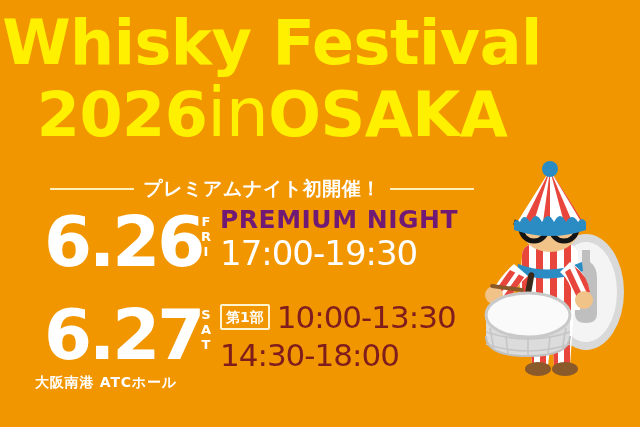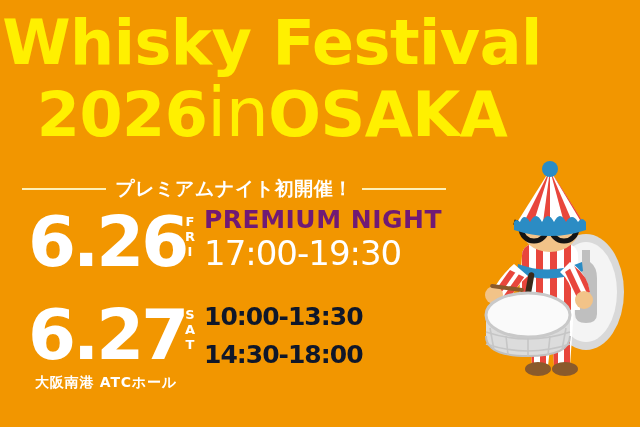--- a/index.html
+++ b/index.html
@@ -45,21 +45,21 @@
     margin-top: 8px;
   }
   .title-in {
     font-weight: normal;
     font-size: 68px;
   }
 
   
   .ribbon {
     position: absolute;
-    left: 22px;
+    left: 50px;
     top: 176px;
     width: 424px;
     display: flex;
     align-items: center;
     gap: 9px;
   }
   .ribbon-rule {
     flex: 1 1 auto;
     height: 2px;
     background: #FFF7C8;
@@ -71,21 +71,21 @@
     font-family: "DejaVu Sans", sans-serif;
     font-weight: bold;
     font-size: 19px;
     letter-spacing: 0.5px;
     white-space: nowrap;
   }
 
   
   .dates {
     position: absolute;
-    left: 28px;
+    left: 44px;
     top: 206px;
     width: 440px;
     color: #FFFFFF;
   }
   .date-row {
     display: flex;
     align-items: flex-start;
     height: 76px;
   }
   .date-row.row-2 {
@@ -155,25 +155,25 @@
     color: #FFFFFF;
     font-family: "DejaVu Sans", sans-serif;
     font-weight: bold;
     font-size: 14px;
     line-height: 14px;
     padding: 4px 4px 4px 4px;
     white-space: nowrap;
   }
   .session-time {
     font-family: "DejaVu Sans", sans-serif;
-    font-weight: bold;
-    font-size: 25px;
+    font-weight: normal;
+    font-size: 31px;
     line-height: 32px;
     letter-spacing: -1px;
-    color: #0f172a;
+    color: #7f1d1d;
     white-space: nowrap;
   }
 
   
   .venue {
     position: absolute;
     left: 35px;
     top: 374px;
     color: #FFFFFF;
     font-family: "DejaVu Sans", sans-serif;
@@ -225,20 +225,21 @@
 
     <div class="date-row row-2">
       <div class="big-date">6.27</div>
       <div class="dow">
         <span>S</span>
         <span>A</span>
         <span>T</span>
       </div>
       <div class="date-info">
         <div class="session">
+          <div class="session-badge">第1部</div>
           <div class="session-time">10:00-13:30</div>
         </div>
         <div class="session">
           <div class="session-time">14:30-18:00</div>
         </div>
       </div>
     </div>
 
   </div>
 

